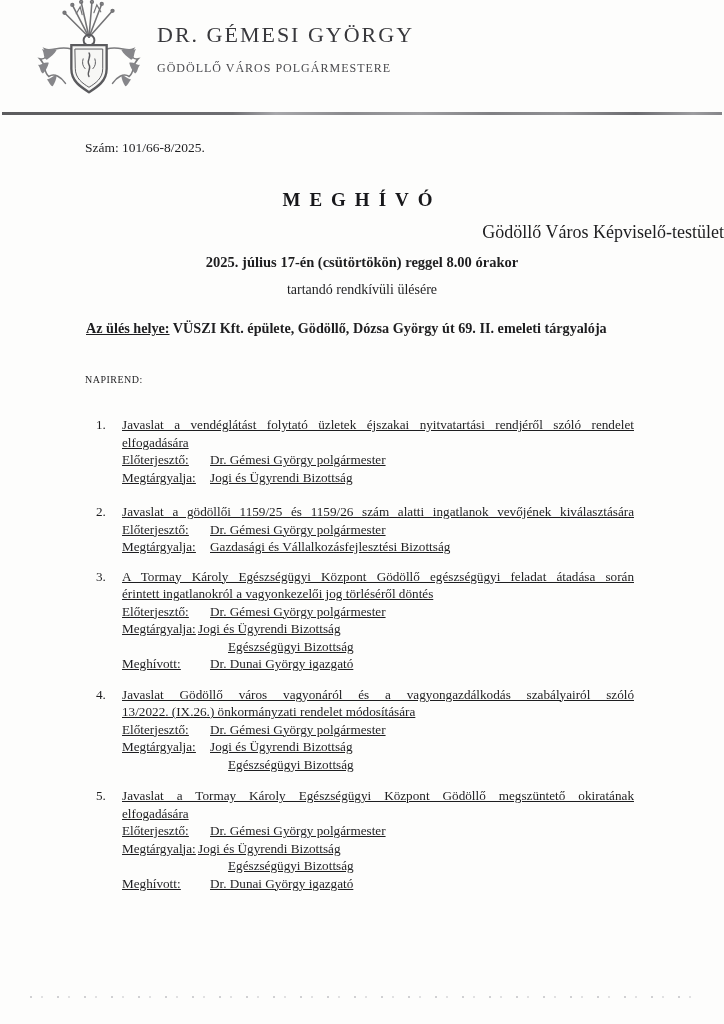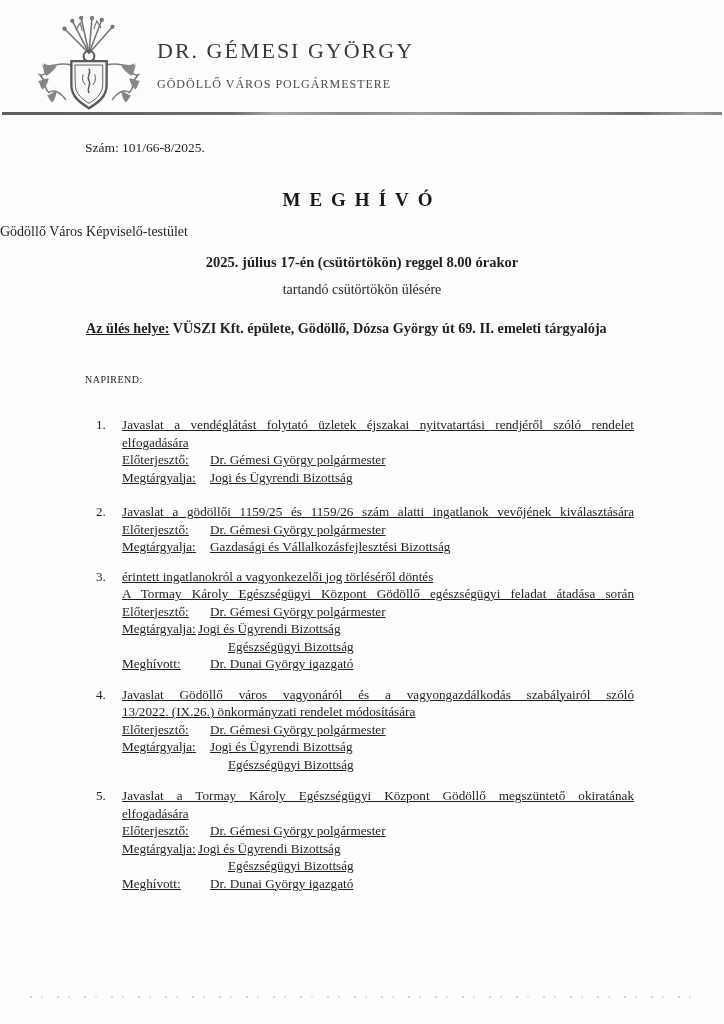--- a/index.html
+++ b/index.html
@@ -13,21 +13,21 @@
     margin: 0 auto;
     background: #fdfdfc;
     color: #1e1e20;
     overflow: hidden;
   }
 
   
   .letterhead {
     display: flex;
     align-items: flex-start;
-    padding: 16px 0 0 33px;
+    padding: 0 0 0 33px;
     height: 110px;
   }
   .emblem { flex: 0 0 auto; opacity: .88; }
   .lh-text { margin-left: 12px; padding-top: 22px; }
   .lh-name {
     font-size: 22px;
     letter-spacing: 2px;
     color: #38383c;
     font-variant: normal;
   }
@@ -57,21 +57,21 @@
   
   .doc-title {
     margin-top: 33px;
     text-align: center;
     font-size: 19px;
     font-weight: bold;
     letter-spacing: 9px;
     line-height: 22px;
     color: #17171a;
   }
-  .sub-line1 { margin-top: 12px; text-align: left; font-size: 14px; line-height: 18px; }
+  .sub-line1 { margin-top: 12px; text-align: right; font-size: 18px; line-height: 18px; }
   .date-line { margin-top: 12px; text-align: center; font-size: 14.5px; line-height: 19px; font-weight: bold; }
   .sub-line2 { margin-top: 9px;  text-align: center; font-size: 14px; line-height: 18px; }
 
   .location {
     margin: 20px 10px 0 86px;
     font-size: 14.2px;
     line-height: 19px;
     font-weight: bold;
   }
   .location .loc-label { text-decoration: underline; }
@@ -169,21 +169,21 @@
       <div class="lh-title">GÖDÖLLŐ VÁROS POLGÁRMESTERE</div>
     </div>
   </div>
   <div class="rule"></div>
 
   <div class="ref">Szám: 101/66-8/2025.</div>
 
   <div class="doc-title">MEGHÍVÓ</div>
   <div class="sub-line1">Gödöllő Város Képviselő-testület</div>
   <div class="date-line">2025. július 17-én (csütörtökön) reggel 8.00 órakor</div>
-  <div class="sub-line2">tartandó csütörtökön ülésére</div>
+  <div class="sub-line2">tartandó rendkívüli ülésére</div>
 
   <div class="location">
     <span class="loc-label">Az ülés helye:</span>
     <span>VÜSZI Kft. épülete, Gödöllő, Dózsa György út 69. II. emeleti tárgyalója</span>
   </div>
 
   <div class="napirend">NAPIREND:</div>
 
   <div class="agenda">
 
@@ -214,22 +214,22 @@
         <div class="row">
           <span class="lbl">Megtárgyalja:</span>
             <span class="val">Gazdasági és Vállalkozásfejlesztési Bizottság</span>
         </div>
       </div>
     </div>
 
     <div class="agenda-item mb13">
       <div class="num">3.</div>
       <div class="item-body">
+        <div class="tl just">A Tormay Károly Egészségügyi Központ Gödöllő egészségügyi feladat átadása során</div>
         <div class="tl">érintett ingatlanokról a vagyonkezelői jog törléséről döntés</div>
-        <div class="tl just">A Tormay Károly Egészségügyi Központ Gödöllő egészségügyi feladat átadása során</div>
         <div class="row">
           <span class="lbl">Előterjesztő:</span>
             <span class="val">Dr. Gémesi György polgármester</span>
         </div>
         <div class="row">
           <span class="lbl tight">Megtárgyalja:</span>
             <span class="val">Jogi és Ügyrendi Bizottság</span>
         </div>
         <div class="row cont">
           <span class="val">Egészségügyi Bizottság</span>

